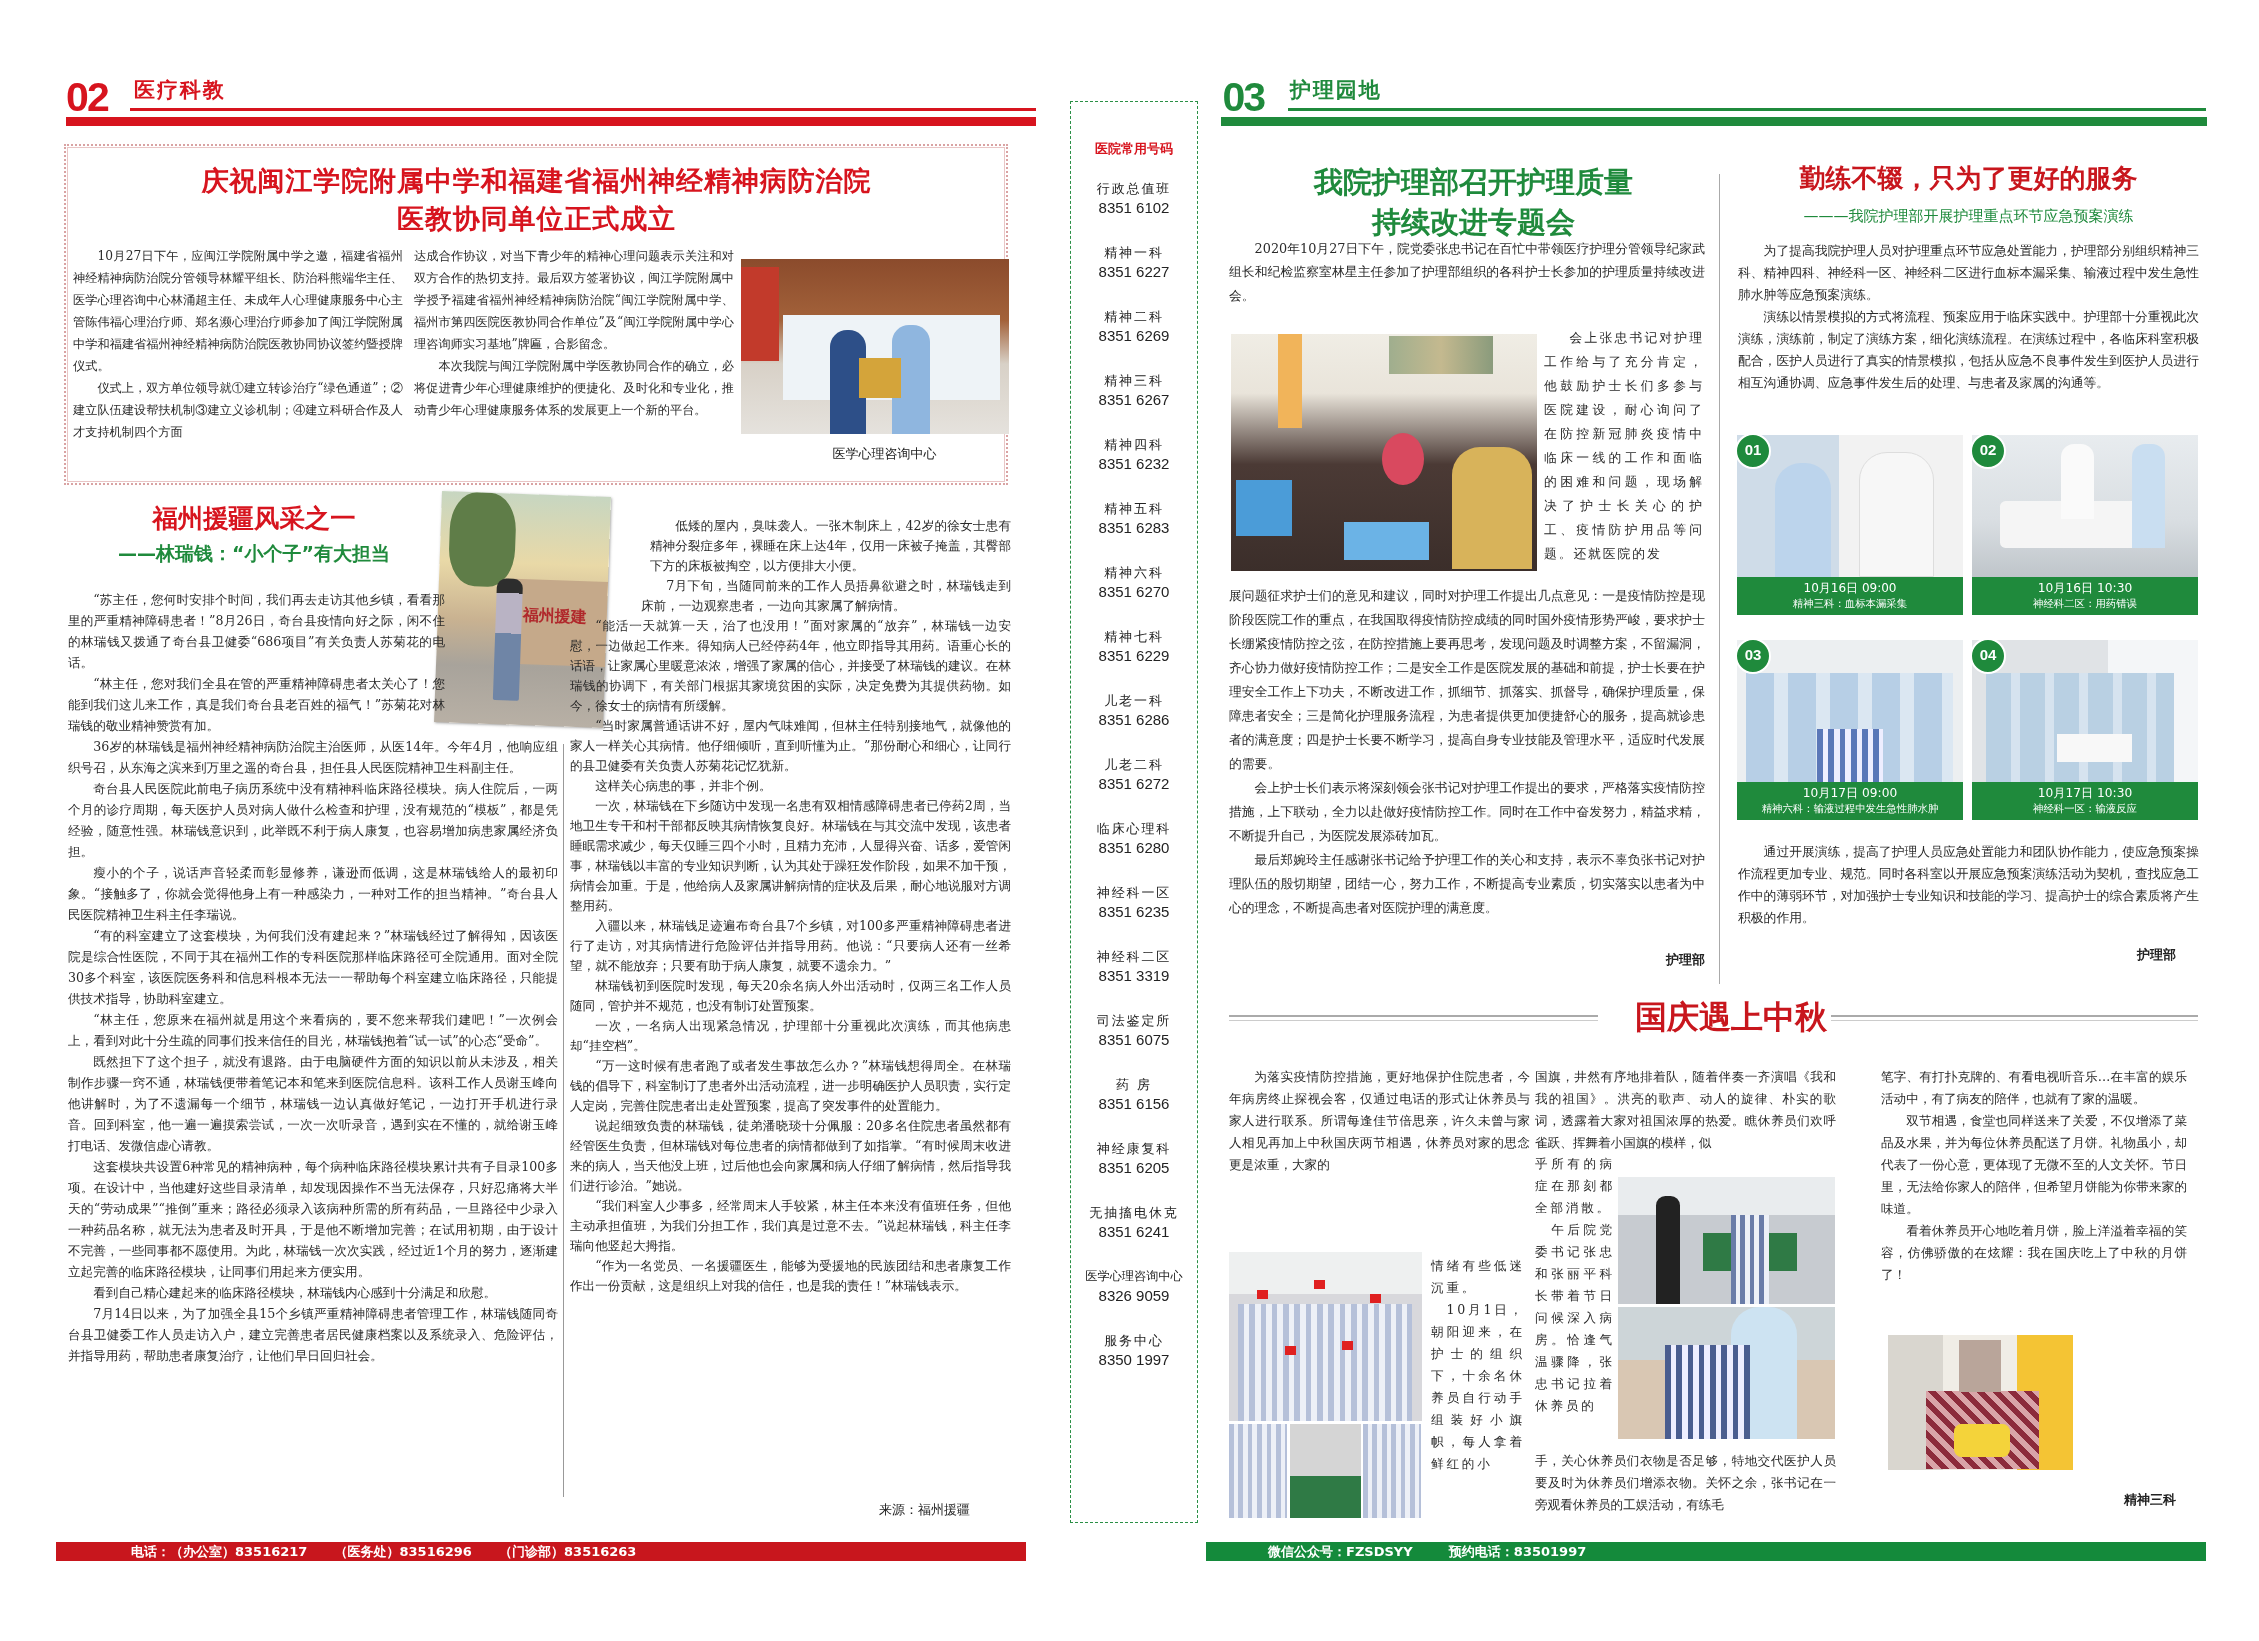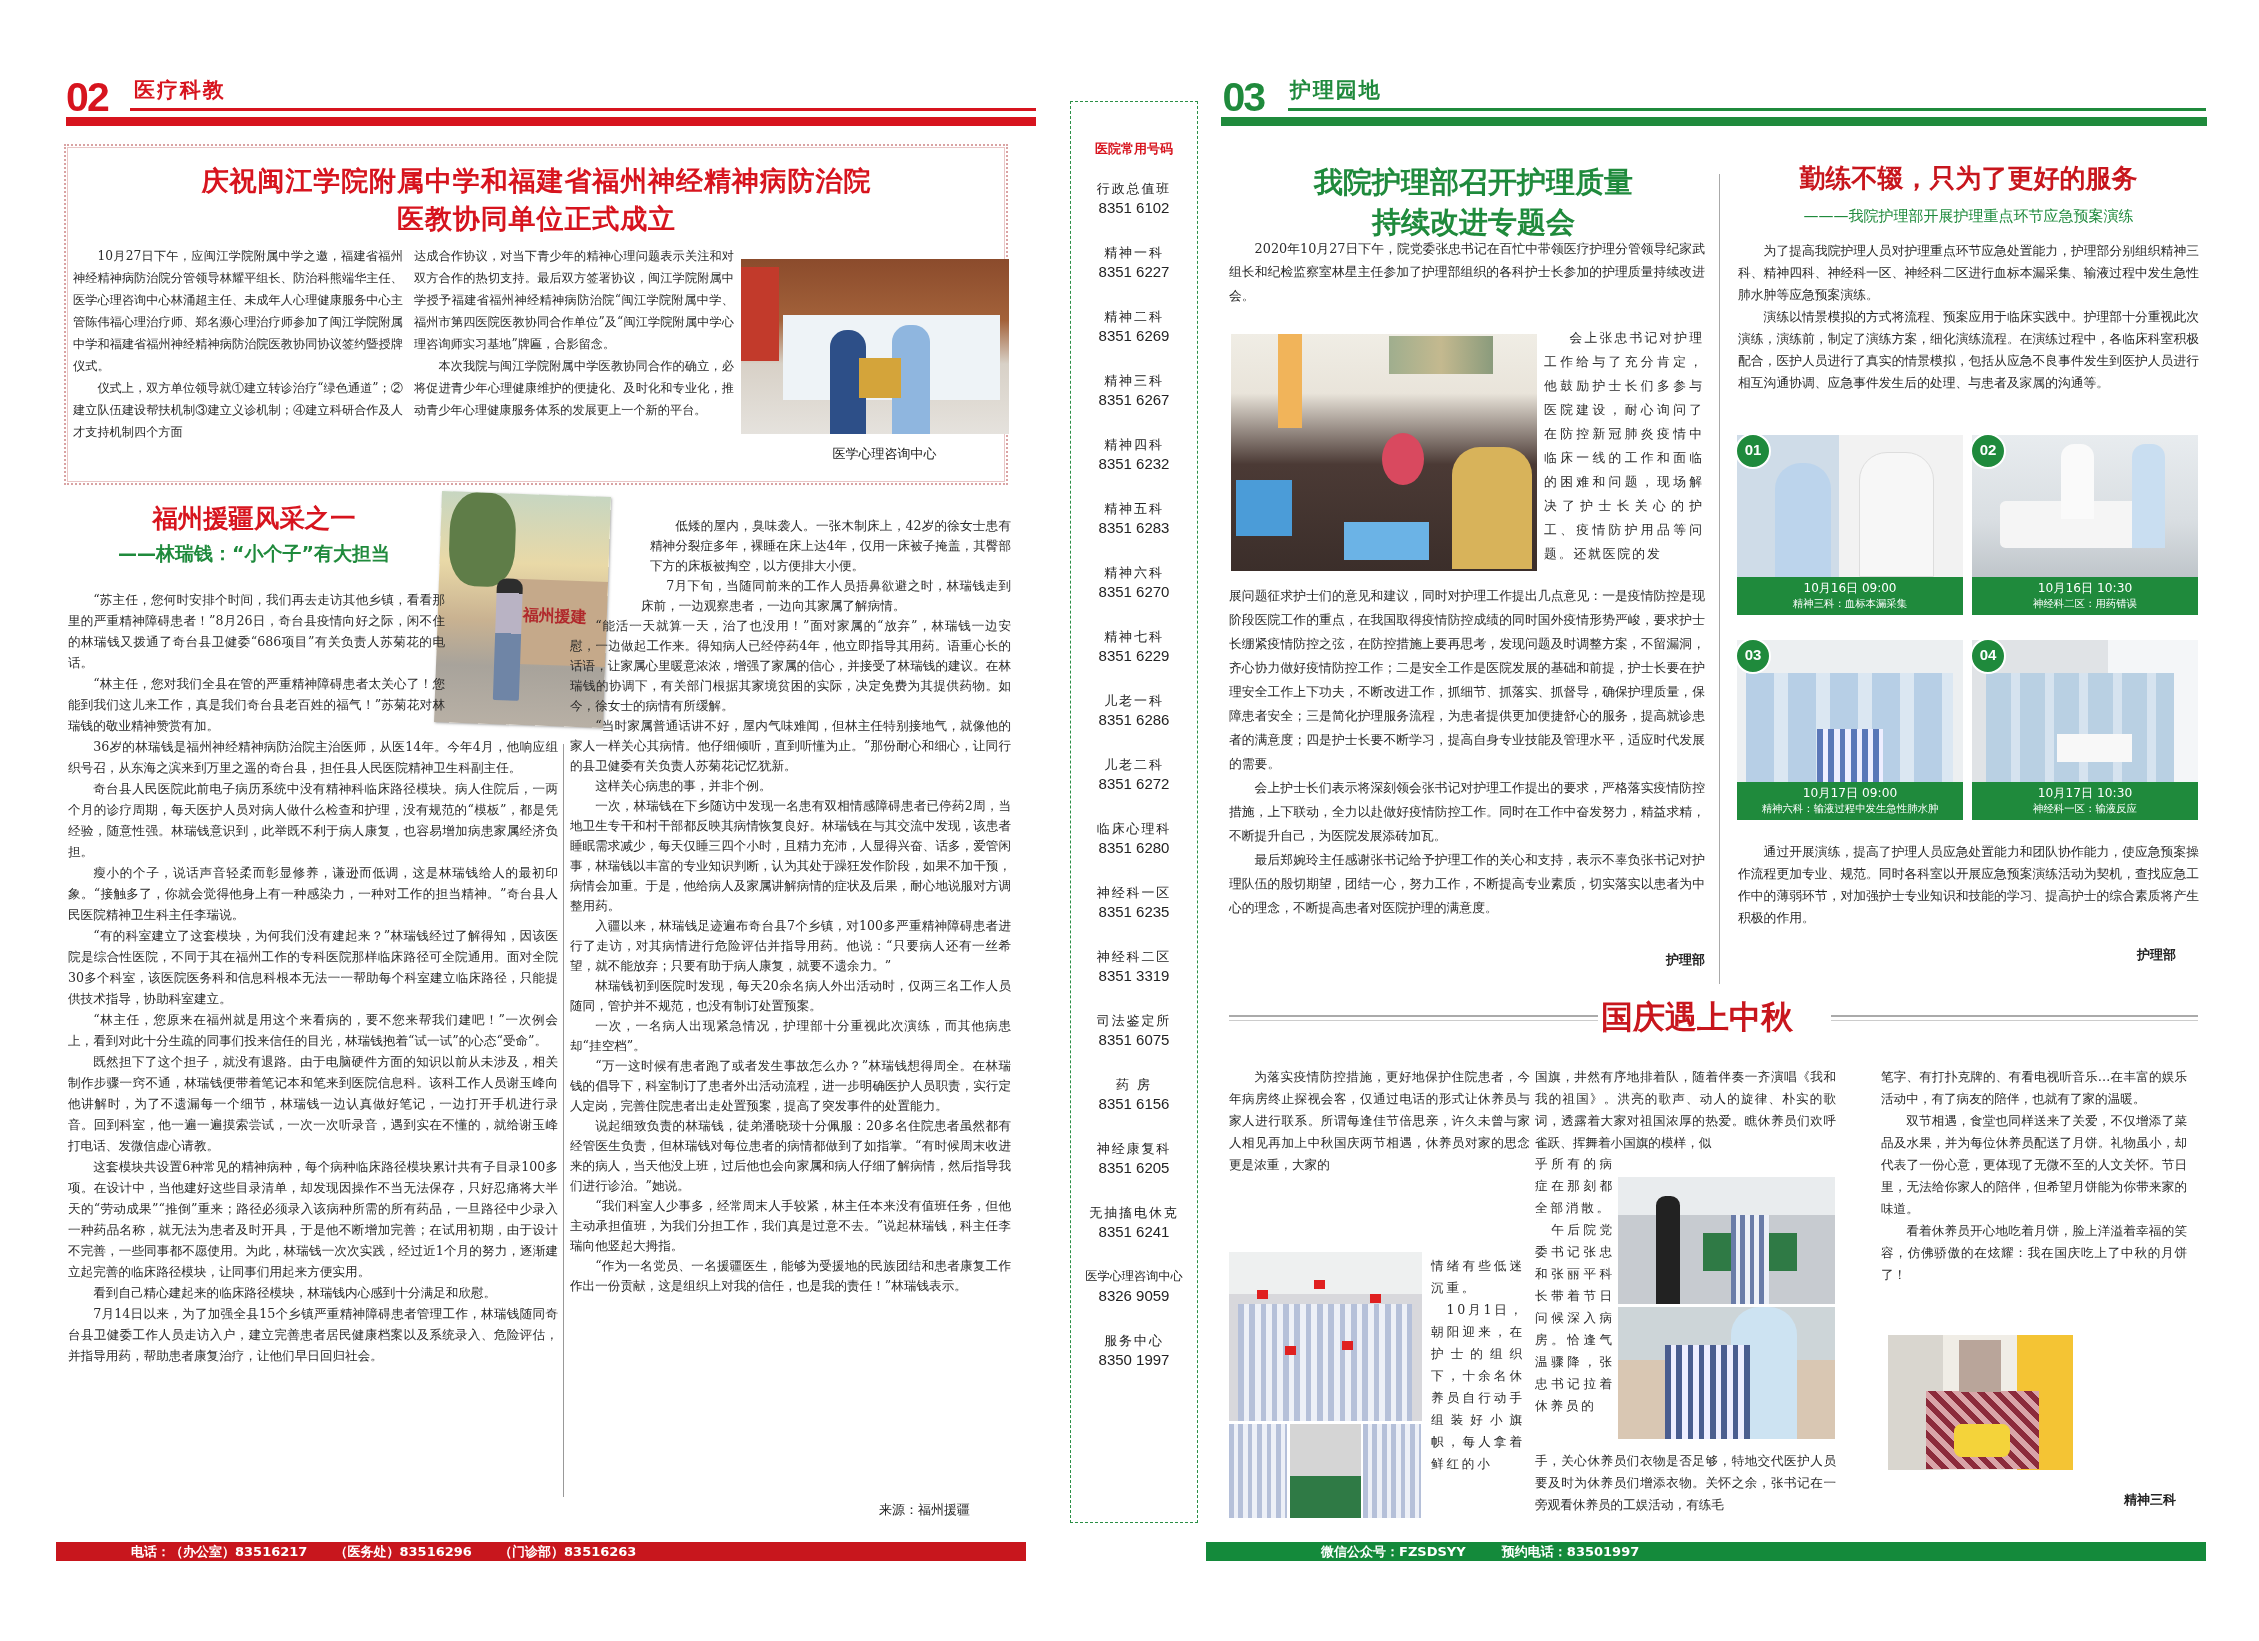--- a/index.html
+++ b/index.html
@@ -275,21 +275,21 @@
     </div>
   <div class="badge">04</div>
 </div>
 
 <div class="abs body-txt" style="left:1738px;top:841px;width:461px;font-size:12.8px;line-height:22px">
   <p>通过开展演练，提高了护理人员应急处置能力和团队协作能力，使应急预案操作流程更加专业、规范。同时各科室以开展应急预案演练活动为契机，查找应急工作中的薄弱环节，对加强护士专业知识和技能的学习、提高护士的综合素质将产生积极的作用。</p>
 </div>
 <div class="abs byline" style="left:2072px;top:946px;width:104px;font-weight:bold">护理部</div>
 
 <div class="abs" style="left:1229px;top:1015px;width:369px;height:5.6px;border-top:2.8px solid #aaa;border-bottom:1.9px solid #ccc"></div>
-<div class="abs" style="left:1601px;top:996px;width:226px;text-align:left;font-family:'DejaVu Sans',sans-serif;font-weight:bold;color:#c8161d;font-size:32px;line-height:43px">国庆遇上中秋</div>
+<div class="abs" style="left:1601px;top:996px;width:226px;text-align:right;font-family:'DejaVu Sans',sans-serif;font-weight:bold;color:#c8161d;font-size:32px;line-height:43px">国庆遇上中秋</div>
 <div class="abs" style="left:1831px;top:1015px;width:367px;height:5.6px;border-top:2.8px solid #aaa;border-bottom:1.9px solid #ccc"></div>
 
 <div class="abs body-txt" style="left:1229px;top:1066px;width:301px;font-size:12.6px;line-height:22px">
   <p>为落实疫情防控措施，更好地保护住院患者，今年病房终止探视会客，仅通过电话的形式让休养员与家人进行联系。所谓每逢佳节倍思亲，许久未曾与家人相见再加上中秋国庆两节相遇，休养员对家的思念更是浓重，大家的</p>
 </div>
 <div class="photo" style="left:1229px;top:1252px;width:193px;height:169px;background:linear-gradient(180deg,#eef0f0 0 25%,#d8d8dc 25% 100%)">
   <div style="position:absolute;left:9.4px;top:52px;width:174px;height:118px;background:repeating-linear-gradient(90deg,#b5c0d9 0 5.6px,#edf0f7 5.6px 11.3px)"></div>
   <div style="position:absolute;left:28px;top:38px;width:11.3px;height:8.5px;background:#e02020"></div>
   <div style="position:absolute;left:85px;top:28px;width:11.3px;height:8.5px;background:#e02020"></div>
   <div style="position:absolute;left:141px;top:42px;width:11.3px;height:8.5px;background:#e02020"></div>
@@ -321,14 +321,14 @@
   <p>双节相遇，食堂也同样送来了关爱，不仅增添了菜品及水果，并为每位休养员配送了月饼。礼物虽小，却代表了一份心意，更体现了无微不至的人文关怀。节日里，无法给你家人的陪伴，但希望月饼能为你带来家的味道。</p>
   <p>看着休养员开心地吃着月饼，脸上洋溢着幸福的笑容，仿佛骄傲的在炫耀：我在国庆吃上了中秋的月饼了！</p>
 </div>
 <div class="photo" style="left:1888px;top:1335px;width:185px;height:135px;background:linear-gradient(90deg,#d9d6cf 0 30%,#f0ede6 30% 70%,#f4c434 70% 100%)">
   <div style="position:absolute;left:38px;top:56px;width:113px;height:78px;background:repeating-linear-gradient(45deg,#8c2b3b 0 5.6px,#d9a4a8 5.6px 11.3px)"></div>
   <div style="position:absolute;left:71px;top:4.7px;width:42px;height:52px;background:#b9a59a"></div>
   <div style="position:absolute;left:66px;top:89px;width:56px;height:33px;background:#f4d33a;border-radius:7.5px"></div>
 </div>
 <div class="abs byline" style="left:2072px;top:1491px;width:104px;font-weight:bold">精神三科</div>
 
-<div class="foot" style="left:1206px;top:1542px;width:1000px;background:#148a3b;padding-left:115px">微信公众号：FZSDSYY        预约电话：83501997</div>
+<div class="foot" style="left:1206px;top:1542px;width:1000px;background:#148a3b;padding-left:62px">微信公众号：FZSDSYY        预约电话：83501997</div>
 
 
 </body></html>

